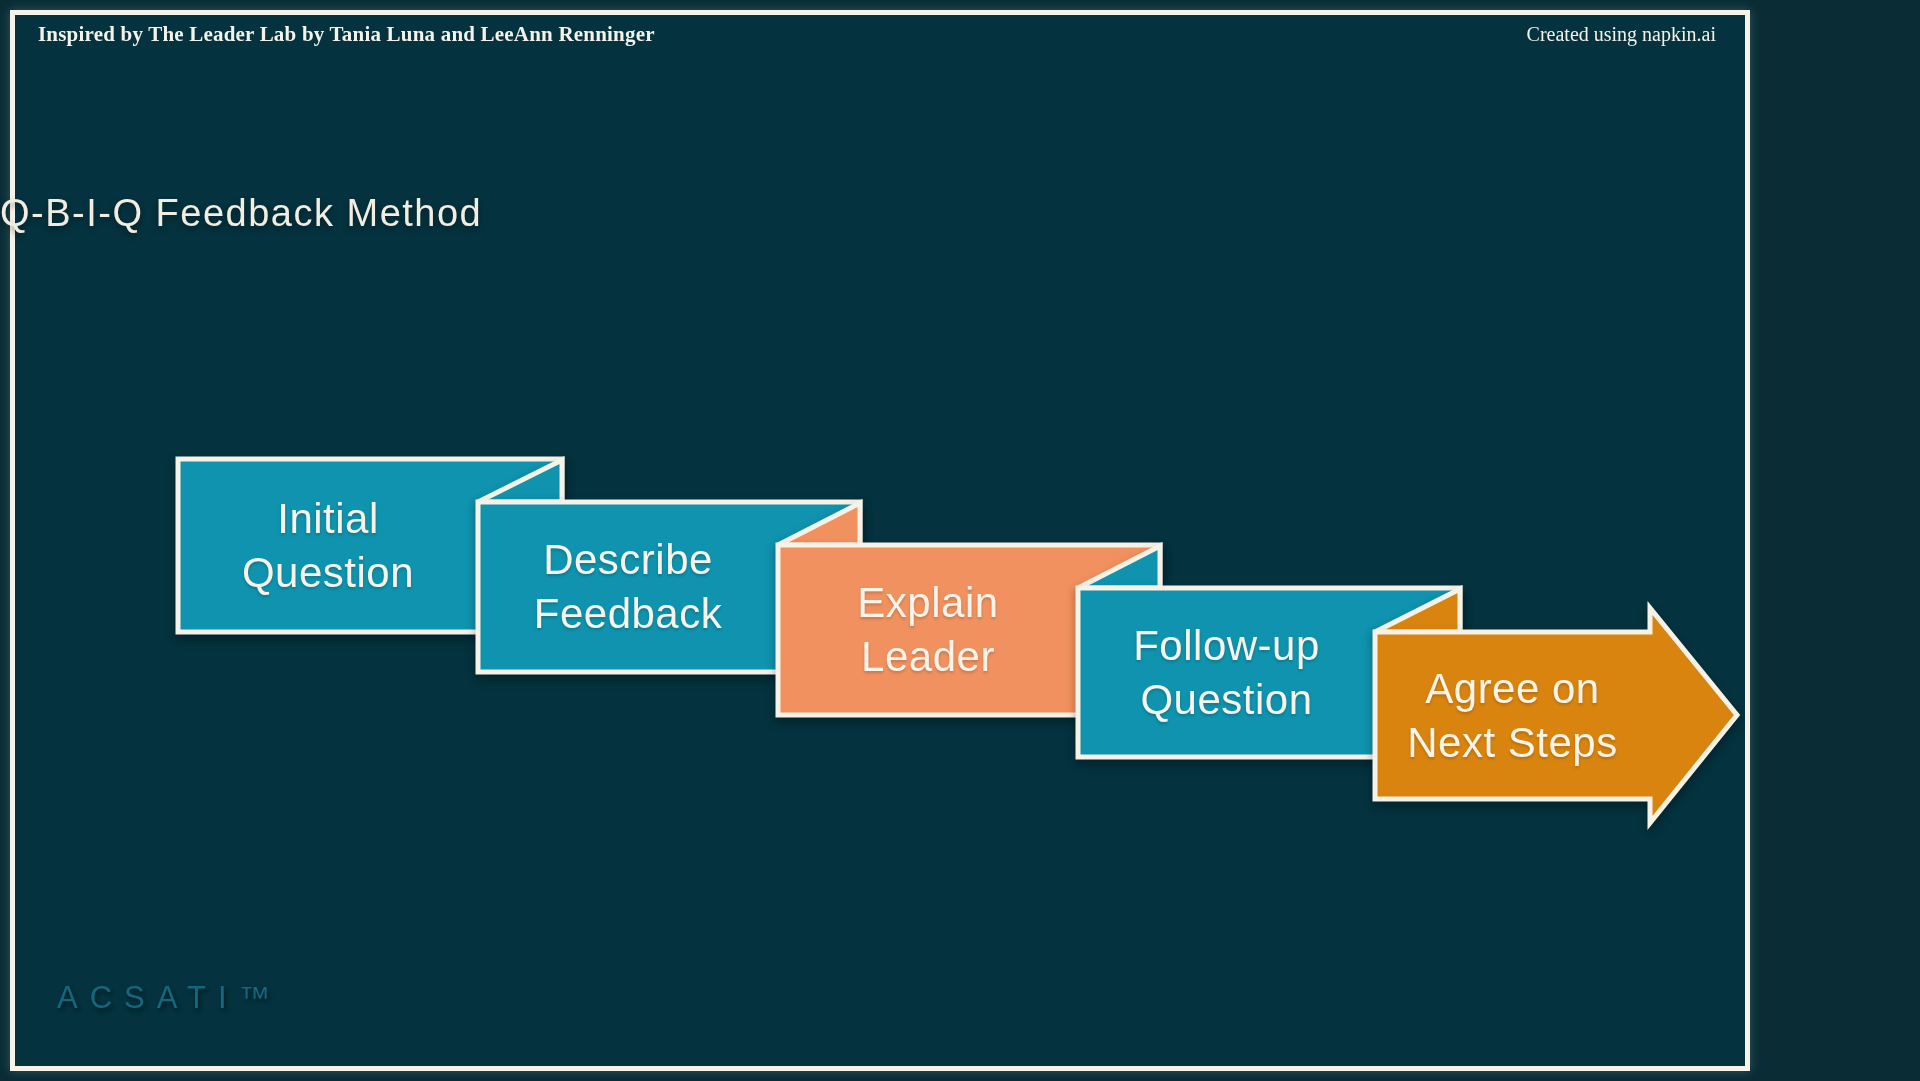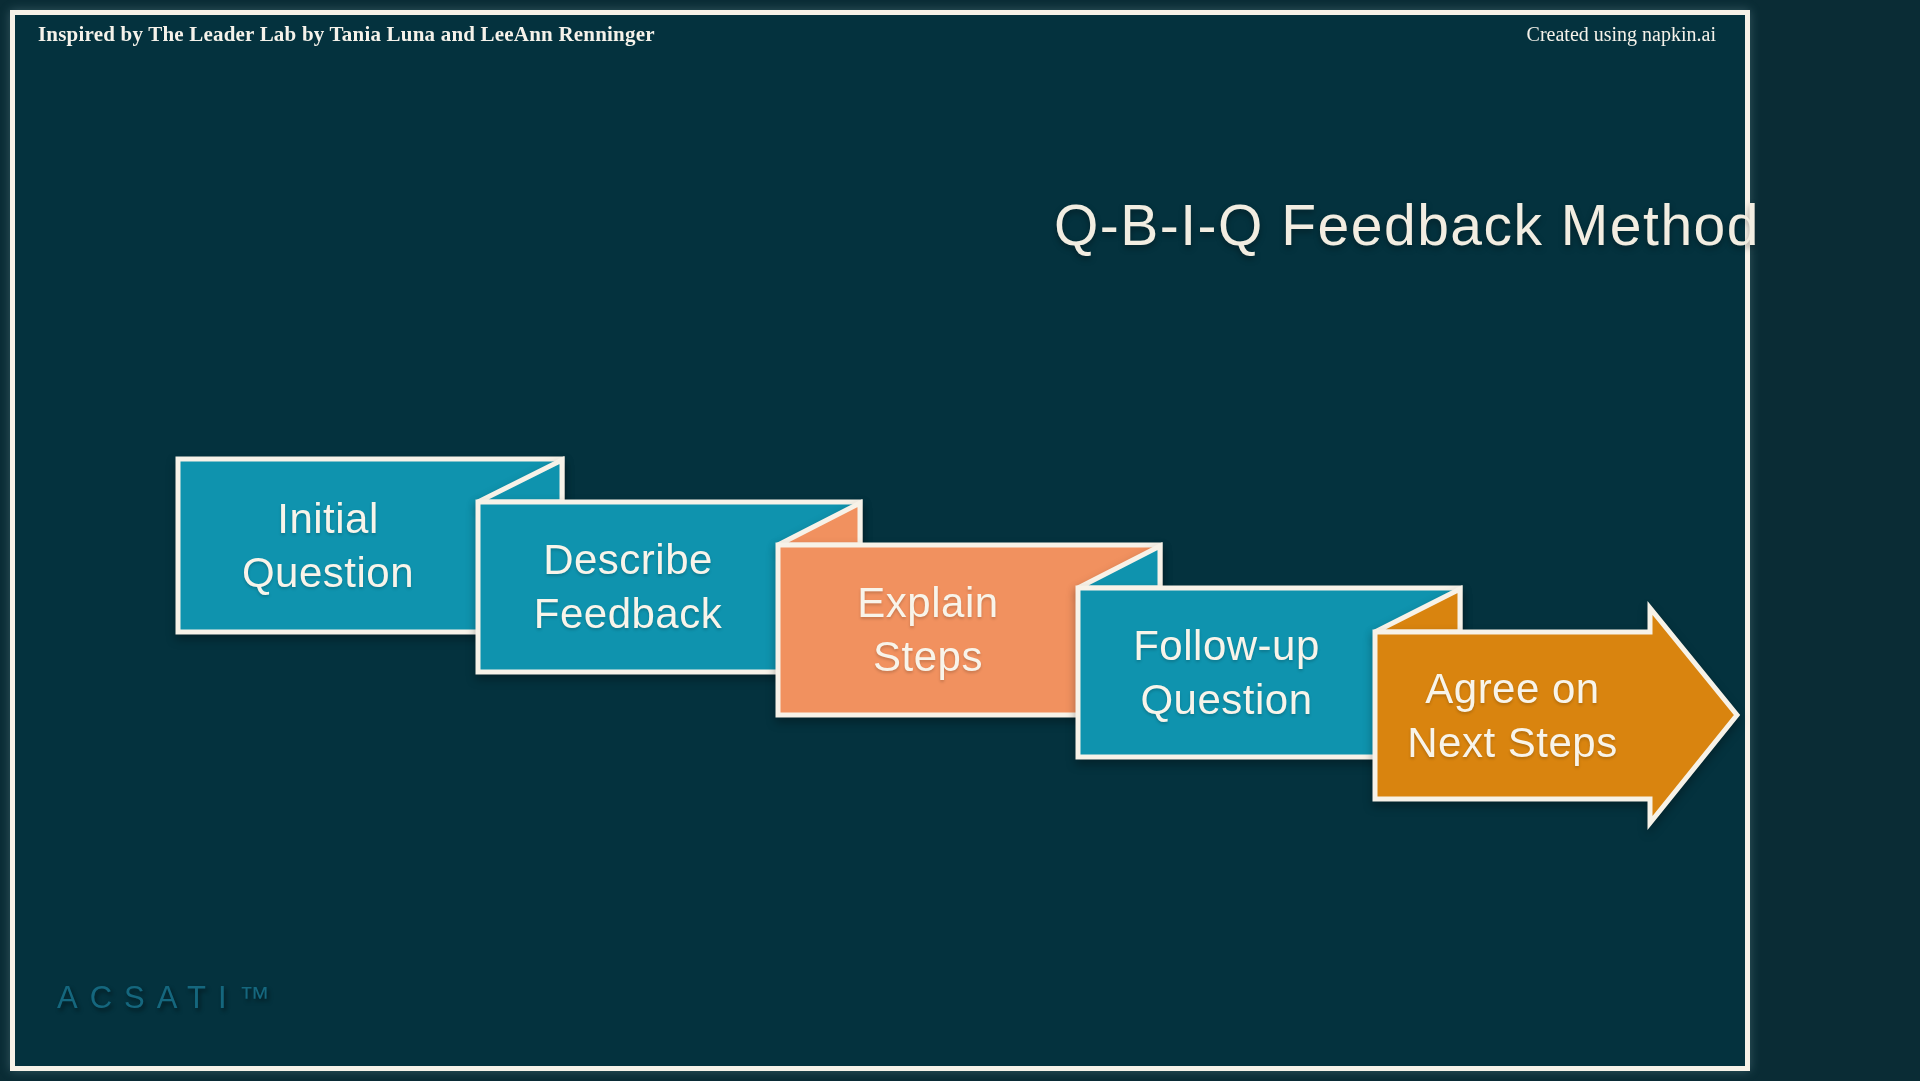--- a/index.html
+++ b/index.html
@@ -35,22 +35,22 @@
     position: absolute;
     right: 44px; top: 23px;
     font-family: "Liberation Serif", serif;
     font-weight: 400;
     font-size: 20px;
     color: #f5f2ea;
   }
   .title {
     position: absolute;
     left: 0; right: 0; top: 192px;
-    text-align: right;
-    font-size: 57px;
+    text-align: left;
+    font-size: 38px;
     font-weight: 300;
     letter-spacing: 1.5px;
     color: #f2ede1;
     text-shadow: 0 3px 6px rgba(0,0,0,0.35);
   }
   svg.ribbon {
     position: absolute;
     left: 0; top: 0;
     width: 1920px; height: 1081px;
   }
@@ -121,21 +121,21 @@
   <div class="step-label" style="left:178px; top:459px; width:300px; height:173px;">
     <span>Initial</span>
     <span>Question</span>
   </div>
   <div class="step-label" style="left:478px; top:502px; width:300px; height:170px;align-items:center;">
     <span>Describe</span>
     <span>Feedback</span>
   </div>
   <div class="step-label" style="left:778px; top:545px; width:300px; height:170px;text-align:center;">
     <span>Explain</span>
-    <span>Steps</span>
+    <span>Leader</span>
   </div>
   <div class="step-label" style="left:1078px; top:588px; width:297px; height:169px;text-align:right;">
     <span>Follow-up</span>
     <span>Question</span>
   </div>
   <div class="step-label" style="left:1375px; top:632px; width:275px; height:167px;">
     <span>Agree on</span>
     <span>Next Steps</span>
   </div>
 

